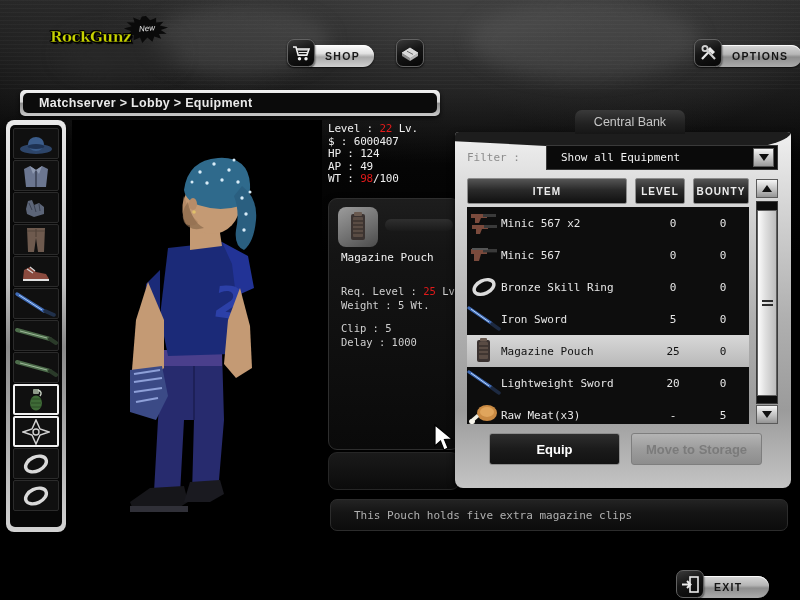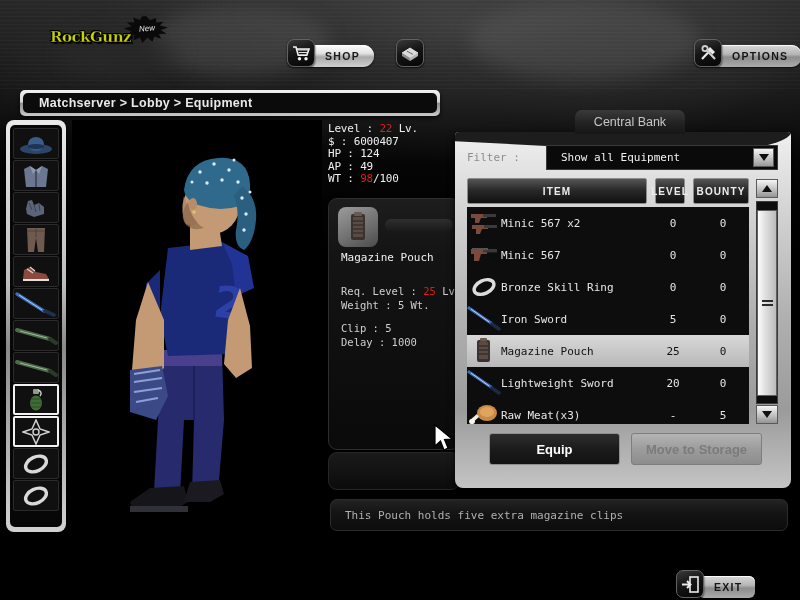--- a/index.html
+++ b/index.html
@@ -110,21 +110,21 @@
     box-shadow: inset 0 1px 0 rgba(255,255,255,.9), 0 1px 2px rgba(0,0,0,.7);
   }
   .navbtn.dim .lbl {
     background: linear-gradient(180deg,#d8d8d8 0%,#b6b6b6 42%,#8d8d8d 55%,#ababab 100%);
     color: #161616;
   }
   #nav-shop { left: 287px; top: 39px; }
   #nav-mystuff { left: 396px; top: 39px; }
   #nav-options { left: 694px; top: 39px; }
   #exit-btn { left: 676px; top: 570px; }
-  #exit-btn .lbl { padding: 0 12px 0 16px; border-radius: 6px; }
+  #exit-btn .lbl { padding: 0 26px 0 16px; }
 
   
   #breadcrumb-wrap {
     position: absolute; left: 20px; top: 90px;
     width: 420px; height: 26px;
     border-radius: 5px;
     background: linear-gradient(180deg,#f2f2f2 0%,#d4d4d4 45%,#8e8e8e 52%,#cacaca 100%);
     padding: 3px;
     box-shadow: 0 2px 4px rgba(0,0,0,.75);
   }
@@ -243,21 +243,21 @@
   }
 
   
   #descbar {
     position: absolute; left: 330px; top: 499px;
     width: 458px; height: 32px;
     background: linear-gradient(180deg,#232323 0%,#151515 40%,#0c0c0c 100%);
     border-radius: 7px;
     border: 1px solid #2c2c2c;
     display: flex; align-items: center;
-    padding-left: 14px;
+    padding-left: 23px;
     color: #b0b0b0;
     font-family: "DejaVu Sans Mono", monospace;
     font-size: 11px;
   }
 
   
   #tab-equipments {
     position: absolute; left: 462px; top: 106px;
     width: 116px; height: 28px;
     background: linear-gradient(180deg,#4f4f4f 0%,#2c2c2c 50%,#1b1b1b 100%);
@@ -343,21 +343,21 @@
     display: flex; align-items: center; justify-content: center;
     color: #ededed;
     font-family: "Liberation Sans", sans-serif;
     font-size: 10px;
     font-weight: bold;
     letter-spacing: 1.1px;
     text-transform: uppercase;
     cursor: pointer;
   }
   #h-item { flex: 1; }
-  #h-level { width: 30px; }
+  #h-level { width: 50px; }
   #h-bounty { width: 56px; }
 
   
   #list-body {
     position: absolute; left: 12px; top: 75px;
     width: 282px; height: 217px;
     background: #0d0d0d;
     overflow: hidden;
   }
   .row {

